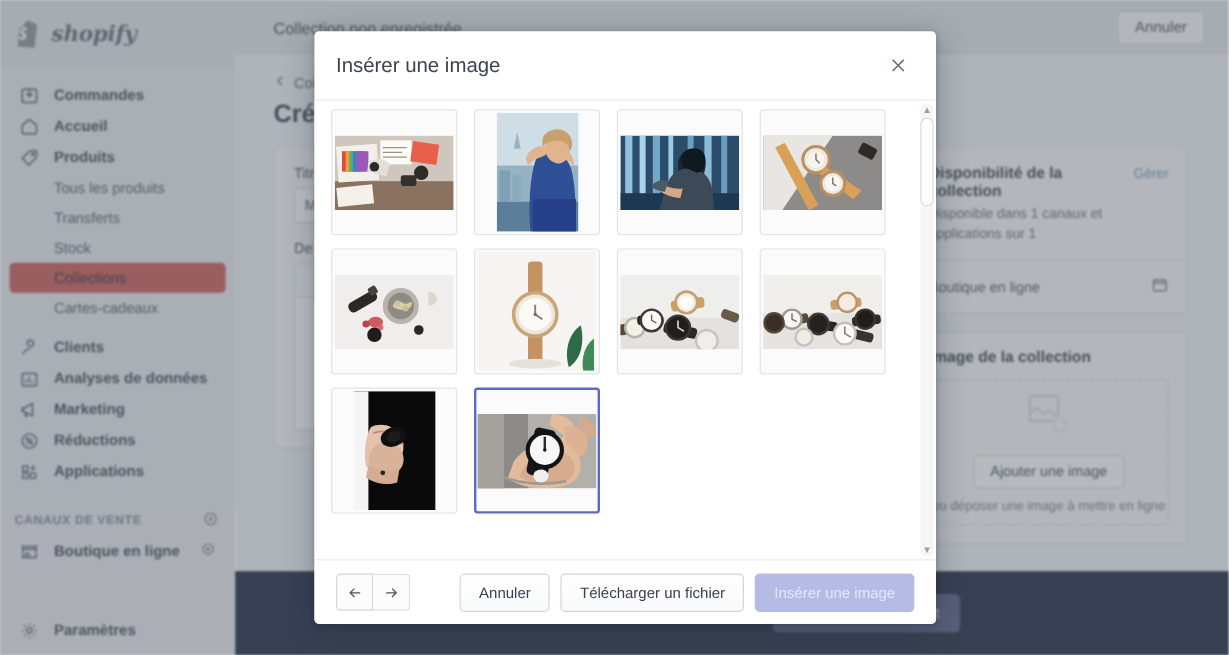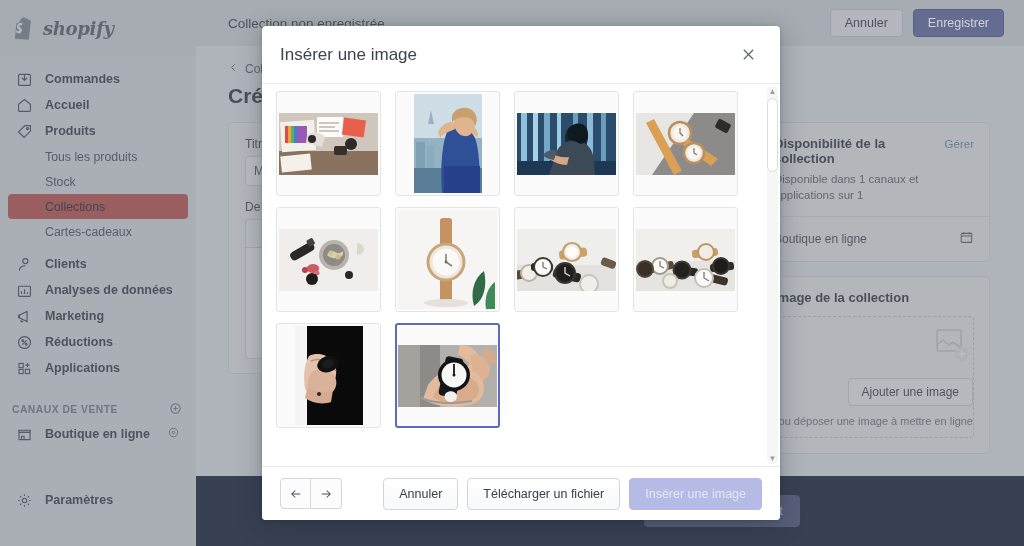--- a/index.html
+++ b/index.html
@@ -192,21 +192,21 @@
     display: flex; align-items: center; justify-content: space-between;
     padding: 13px 15px;
     font-size: 12px; color: #46505f;
   }
   .dropzone {
     margin: 11px 15px 15px 15px;
     border: 1.5px dashed #b2b8c3;
     border-radius: 4px;
     height: 122px;
     display: flex; flex-direction: column;
-    align-items: flex-end; justify-content: center;
+    align-items: center; justify-content: center;
     gap: 9px;
   }
   .dz-icon { opacity: 0.42; }
   .dz-btn {
     background: #dbdee3;
     border: 1px solid #bcc2cb;
     border-radius: 4px;
     font-size: 12px;
     color: #414a59;
     padding: 6px 13px;
@@ -385,20 +385,23 @@
                 <path d="M3 10.5 10.5 3H17v6.5L9.5 17 3 10.5z"></path>
                 <circle cx="13.5" cy="6.5" r="1.2"></circle>
               </svg>
             </span>
           <span>Produits</span>
         </div>
         <div class="nav-sub">
             <span>Tous les produits</span>
           </div>
         <div class="nav-sub">
+            <span>Transferts</span>
+          </div>
+        <div class="nav-sub">
             <span>Stock</span>
           </div>
         <div class="nav-sub selected">
             <span>Collections</span>
           </div>
         <div class="nav-sub">
             <span>Cartes-cadeaux</span>
           </div>
         <div class="nav-gap"></div>
         <div class="nav-item">
@@ -484,21 +487,20 @@
             </span>
           <span>Paramètres</span>
         </div>
       </div>
     </div>
 
     <div class="topbar">
       <div class="topbar-title">Collection non enregistrée</div>
       <div class="topbar-actions">
         <button class="btn">Annuler</button>
-        <button class="btn btn-primary">Enregistrer</button>
       </div>
     </div>
 
     <div class="page">
       <div class="breadcrumb">
         <span>
           <svg width="11" height="11" viewBox="0 0 20 20" fill="none" stroke="currentColor" stroke-width="1.8">
               <path d="M12.5 4 6.5 10l6 6"></path>
             </svg>
         </span>

